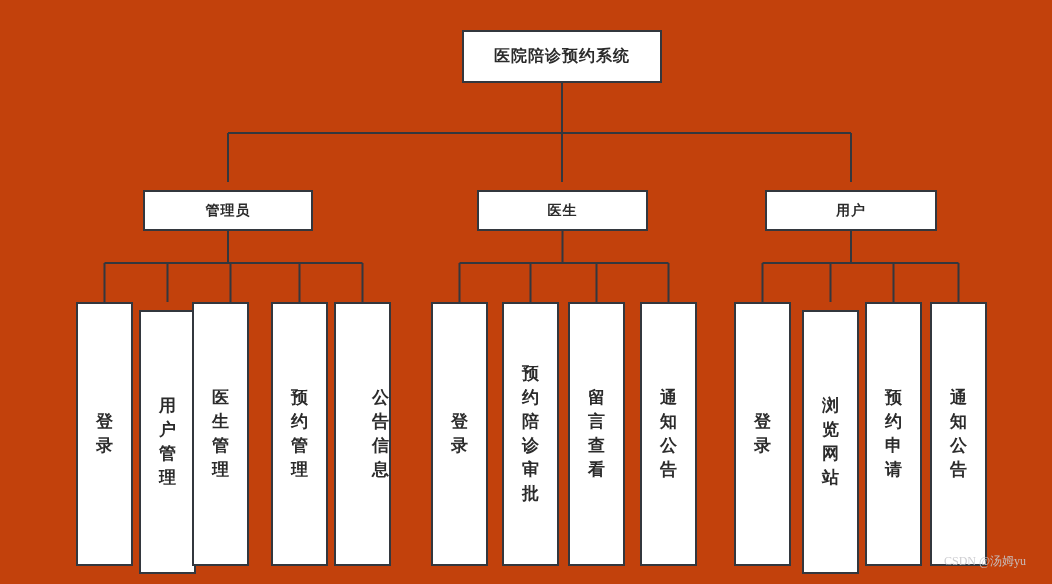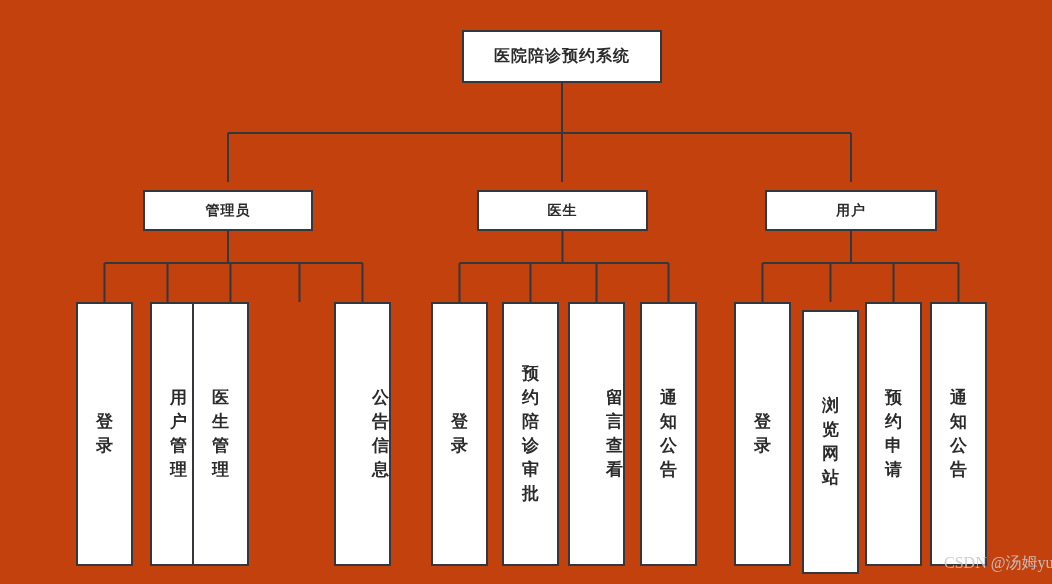--- a/index.html
+++ b/index.html
@@ -55,21 +55,21 @@
     word-break: break-all;
     line-height: 24px;
     text-align: center;
     white-space: normal;
   }
   .watermark {
     position: absolute;
     left: 944px;
     top: 553px;
     z-index: 2;
-    font-size: 16px;
+    font-size: 12px;
     color: #c9c9cd;
     opacity: 0.9;
     white-space: nowrap;
   }
 </style>
 </head>
 <body>
 
 <div class="canvas">
 
@@ -107,37 +107,40 @@
 
   <div class="node root">医院陪诊预约系统</div>
 
   <div class="node branch" style="left:143px;width:170px;">管理员</div>
   <div class="node branch" style="left:477px;width:171px;">医生</div>
   <div class="node branch" style="left:765px;width:172px;">用户</div>
 
   <div class="node leaf" style="left:76px;">
     <span class="vtext">登录</span>
   </div>
-  <div class="node leaf" style="left:150px;">
+  <div class="node leaf" style="left:139px;margin-top:8px;">
     <span class="vtext">用户管理</span>
   </div>
   <div class="node leaf" style="left:192px;">
     <span class="vtext">医生管理</span>
+  </div>
+  <div class="node leaf" style="left:271px;">
+    <span class="vtext">预约管理</span>
   </div>
   <div class="node leaf" style="left:334px;justify-content:flex-end;">
     <span class="vtext">公告信息</span>
   </div>
 
   <div class="node leaf" style="left:431px;">
     <span class="vtext">登录</span>
   </div>
   <div class="node leaf" style="left:502px;">
     <span class="vtext">预约陪诊审批</span>
   </div>
-  <div class="node leaf" style="left:568px;justify-content:flex-end;">
+  <div class="node leaf" style="left:568px;">
     <span class="vtext">留言查看</span>
   </div>
   <div class="node leaf" style="left:640px;">
     <span class="vtext">通知公告</span>
   </div>
 
   <div class="node leaf" style="left:734px;">
     <span class="vtext">登录</span>
   </div>
   <div class="node leaf" style="left:802px;margin-top:8px;">

